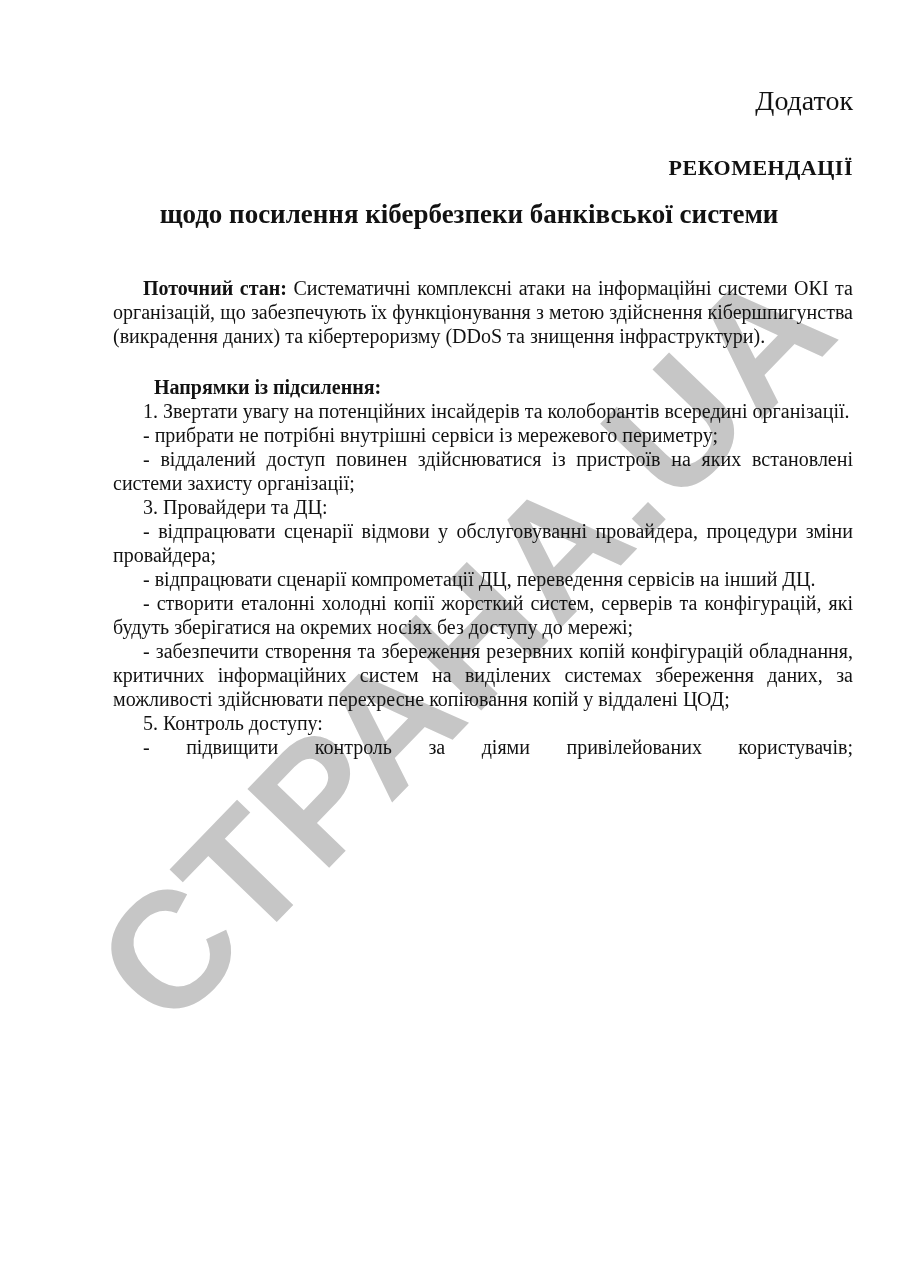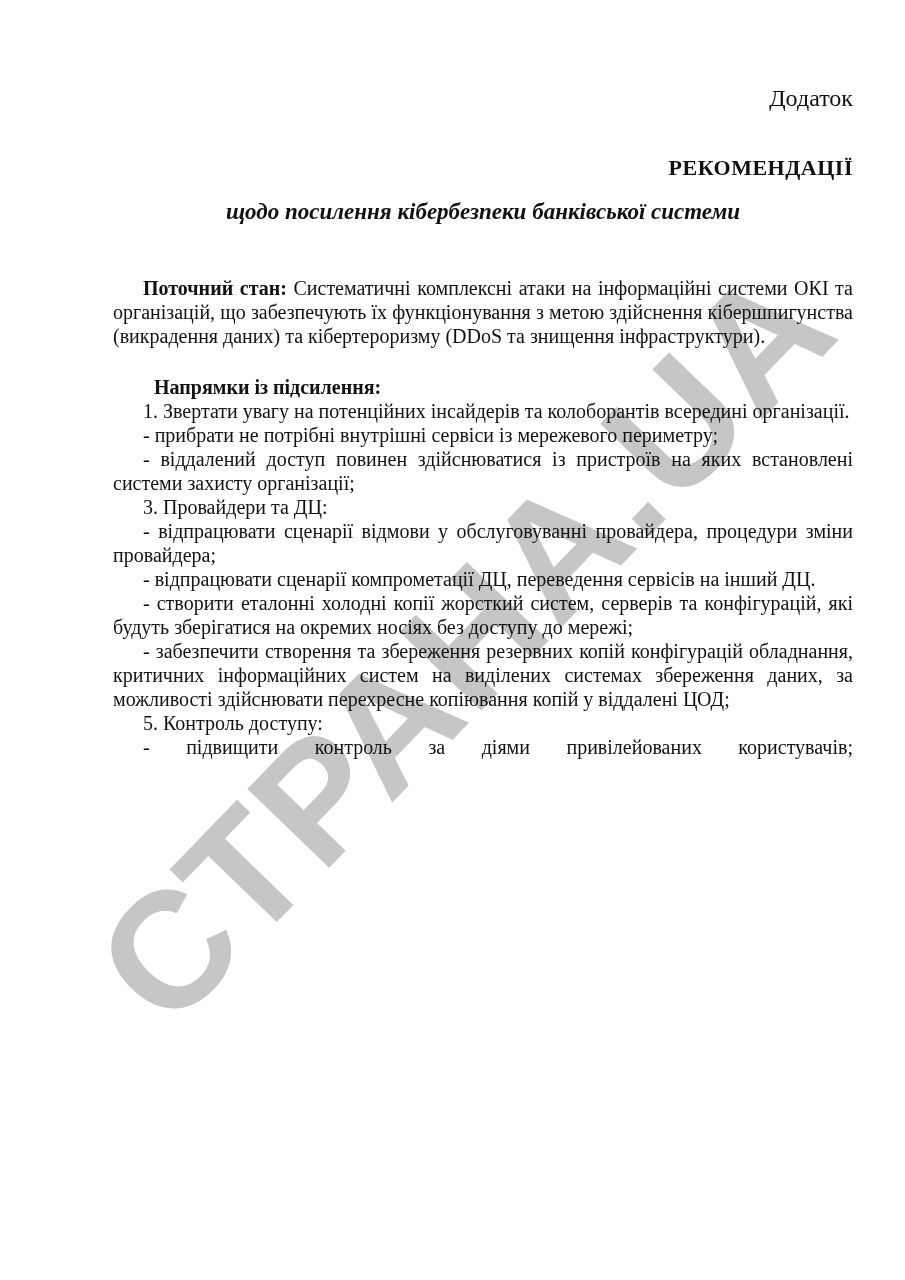--- a/index.html
+++ b/index.html
@@ -27,31 +27,31 @@
     white-space: nowrap;
     color: #c6c6c6;
     z-index: 0;
     user-select: none;
   }
 
   .content { position: absolute; inset: 0; z-index: 1; }
 
   .corner {
     position: absolute; top: 85px; right: 52px;
-    font-size: 24px;
+    font-size: 28px;
     margin-left: 38px;
   }
   .title {
     position: absolute; top: 155px; left: 113px; width: 740px;
     text-align: right; font-weight: bold; font-size: 22px;
     letter-spacing: 0.5px;
   }
   .subtitle {
-    position: absolute; top: 199px; left: 113px; width: 740px;
-    text-align: center; font-weight: bold; font-size: 23px; font-style: italic;
+    position: absolute; top: 199px; left: 99px; width: 740px;
+    text-align: center; font-weight: bold; font-size: 27px;
   }
 
   .docbody {
     position: absolute; top: 276px; left: 113px; width: 740px;
     font-size: 20px; line-height: 24px;
     text-align: justify;
   }
   .docbody p { margin: 0; text-indent: 30px; }
   .docbody .lead { font-weight: bold; }
   .section-heading {

